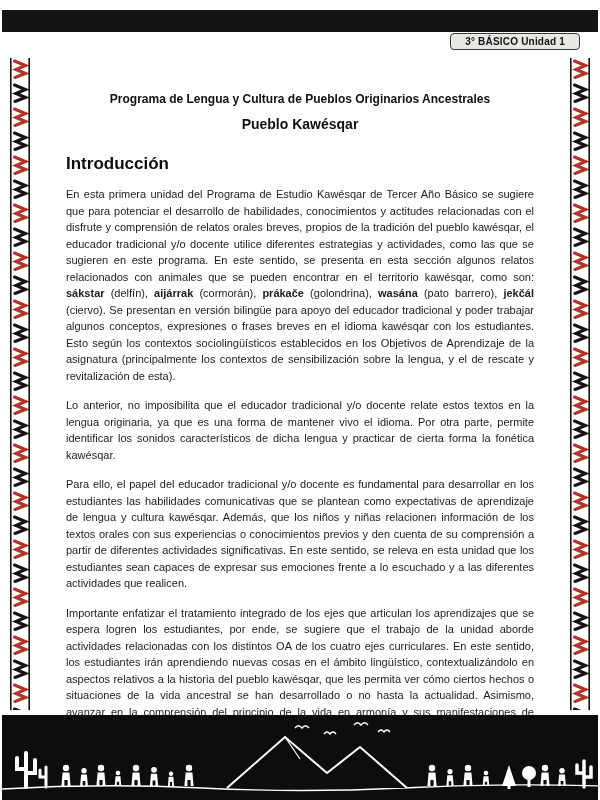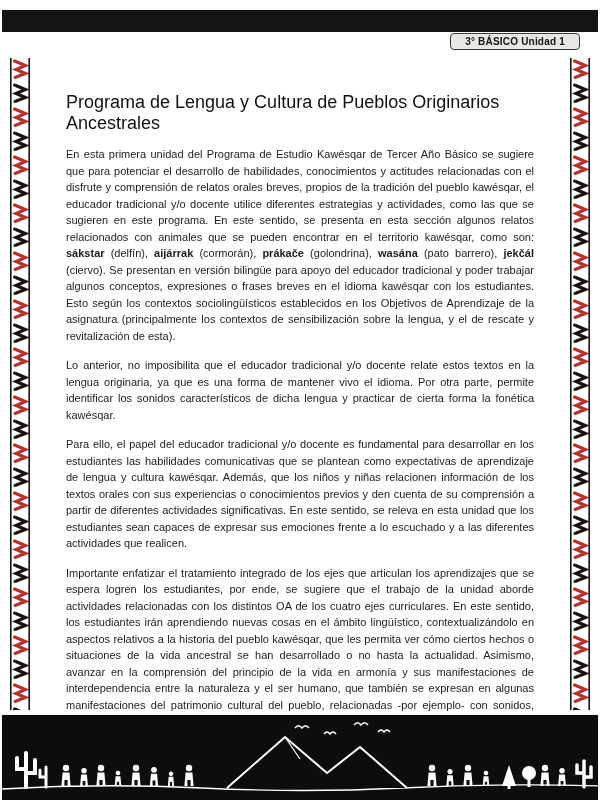--- a/index.html
+++ b/index.html
@@ -7,21 +7,21 @@
 
   .topbar{position:absolute;top:10px;left:0;right:0;height:22px;background:#141414;}
   .badge{position:absolute;top:33px;right:18px;background:#e9e7e3;border:1.5px solid #3a3a3a;
          border-radius:4px;padding:2px 14px;font-size:10px;font-weight:bold;color:#141414;letter-spacing:.2px;}
 
   .side-border{position:absolute;top:58px;}
   .side-border.left{left:8px;}
   .side-border.right{right:8px;}
 
   .content{position:absolute;left:64px;right:64px;top:66px;color:#1c1c1c;}
-  .doc-title{margin:26px 0 6px 0;font-size:18px;font-weight:normal;text-align:left;color:#111;}
+  .doc-title{margin:26px 0 6px 0;font-size:12px;font-weight:bold;text-align:center;color:#111;}
   .doc-subtitle{margin:10px 0 22px 0;font-size:14px;font-weight:bold;text-align:center;color:#111;}
 
   .banner{background:#f15b4d;border-bottom:3px solid #c43b32;border-radius:2px;
           padding:7px 6px;text-align:center;margin-bottom:26px;}
   .banner span{color:#ffffff;font-size:12px;font-weight:bold;}
 
   .section-heading{margin:0 0 12px 0;font-size:17px;font-weight:bold;color:#0e0e0e;}
   .para{margin:12px 0 13px 0;font-size:11px;line-height:1.5;text-align:justify;color:#1c1c1c;}
   .para strong{font-weight:bold;}
 
@@ -56,22 +56,24 @@
         <path d="M4.5 27 L15.5 31.5 L6 35.5 L15.5 39.5 L5 43.5" fill="none" stroke="#181210" stroke-width="3.1" stroke-linecap="round"></path>
       </pattern>
     </defs>
     <rect width="20" height="652" fill="url(#patR)"></rect>
     <rect x="0" width="1.6" height="652" fill="#181210"></rect>
     <rect x="18.4" width="1.6" height="652" fill="#181210"></rect>
   </svg>
 
   <div class="content">
     <h1 class="doc-title">Programa de Lengua y Cultura de Pueblos Originarios Ancestrales</h1>
+    <h2 class="doc-subtitle">Pueblo Kawésqar</h2>
 
 
+    <h3 class="section-heading">Introducción</h3>
 
     <p class="para">En esta primera unidad del Programa de Estudio Kawésqar de Tercer Año Básico se sugiere que para potenciar el desarrollo de habilidades, conocimientos y actitudes relacionadas con el disfrute y comprensión de relatos orales breves, propios de la tradición del pueblo kawésqar, el educador tradicional y/o docente utilice diferentes estrategias y actividades, como las que se sugieren en este programa. En este sentido, se presenta en esta sección algunos relatos relacionados con animales que se pueden encontrar en el territorio kawésqar, como son: <strong>sákstar</strong> (delfín), <strong>aijárrak</strong> (cormorán), <strong>prákače</strong> (golondrina), <strong>wasána</strong> (pato barrero), <strong>jekčál</strong> (ciervo). Se presentan en versión bilingüe para apoyo del educador tradicional y poder trabajar algunos conceptos, expresiones o frases breves en el idioma kawésqar con los estudiantes. Esto según los contextos sociolingüísticos establecidos en los Objetivos de Aprendizaje de la asignatura (principalmente los contextos de sensibilización sobre la lengua, y el de rescate y revitalización de esta).</p>
     <p class="para">Lo anterior, no imposibilita que el educador tradicional y/o docente relate estos textos en la lengua originaria, ya que es una forma de mantener vivo el idioma. Por otra parte, permite identificar los sonidos característicos de dicha lengua y practicar de cierta forma la fonética kawésqar.</p>
     <p class="para">Para ello, el papel del educador tradicional y/o docente es fundamental para desarrollar en los estudiantes las habilidades comunicativas que se plantean como expectativas de aprendizaje de lengua y cultura kawésqar. Además, que los niños y niñas relacionen información de los textos orales con sus experiencias o conocimientos previos y den cuenta de su comprensión a partir de diferentes actividades significativas. En este sentido, se releva en esta unidad que los estudiantes sean capaces de expresar sus emociones frente a lo escuchado y a las diferentes actividades que realicen.</p>
     <p class="para">Importante enfatizar el tratamiento integrado de los ejes que articulan los aprendizajes que se espera logren los estudiantes, por ende, se sugiere que el trabajo de la unidad aborde actividades relacionadas con los distintos OA de los cuatro ejes curriculares. En este sentido, los estudiantes irán aprendiendo nuevas cosas en el ámbito lingüístico, contextualizándolo en aspectos relativos a la historia del pueblo kawésqar, que les permita ver cómo ciertos hechos o situaciones de la vida ancestral se han desarrollado o no hasta la actualidad. Asimismo, avanzar en la comprensión del principio de la vida en armonía y sus manifestaciones de interdependencia entre la naturaleza y el ser humano, que también se expresan en algunas manifestaciones del patrimonio cultural del pueblo, relacionadas -por ejemplo- con sonidos, colores, imágenes, entre otros, relacionados con los espacios naturales del territorio kawésqar.</p>
   </div>
 
   <svg class="footer-svg" width="600" height="85" viewBox="0 0 600 85">
     <defs>
       <g id="person">

